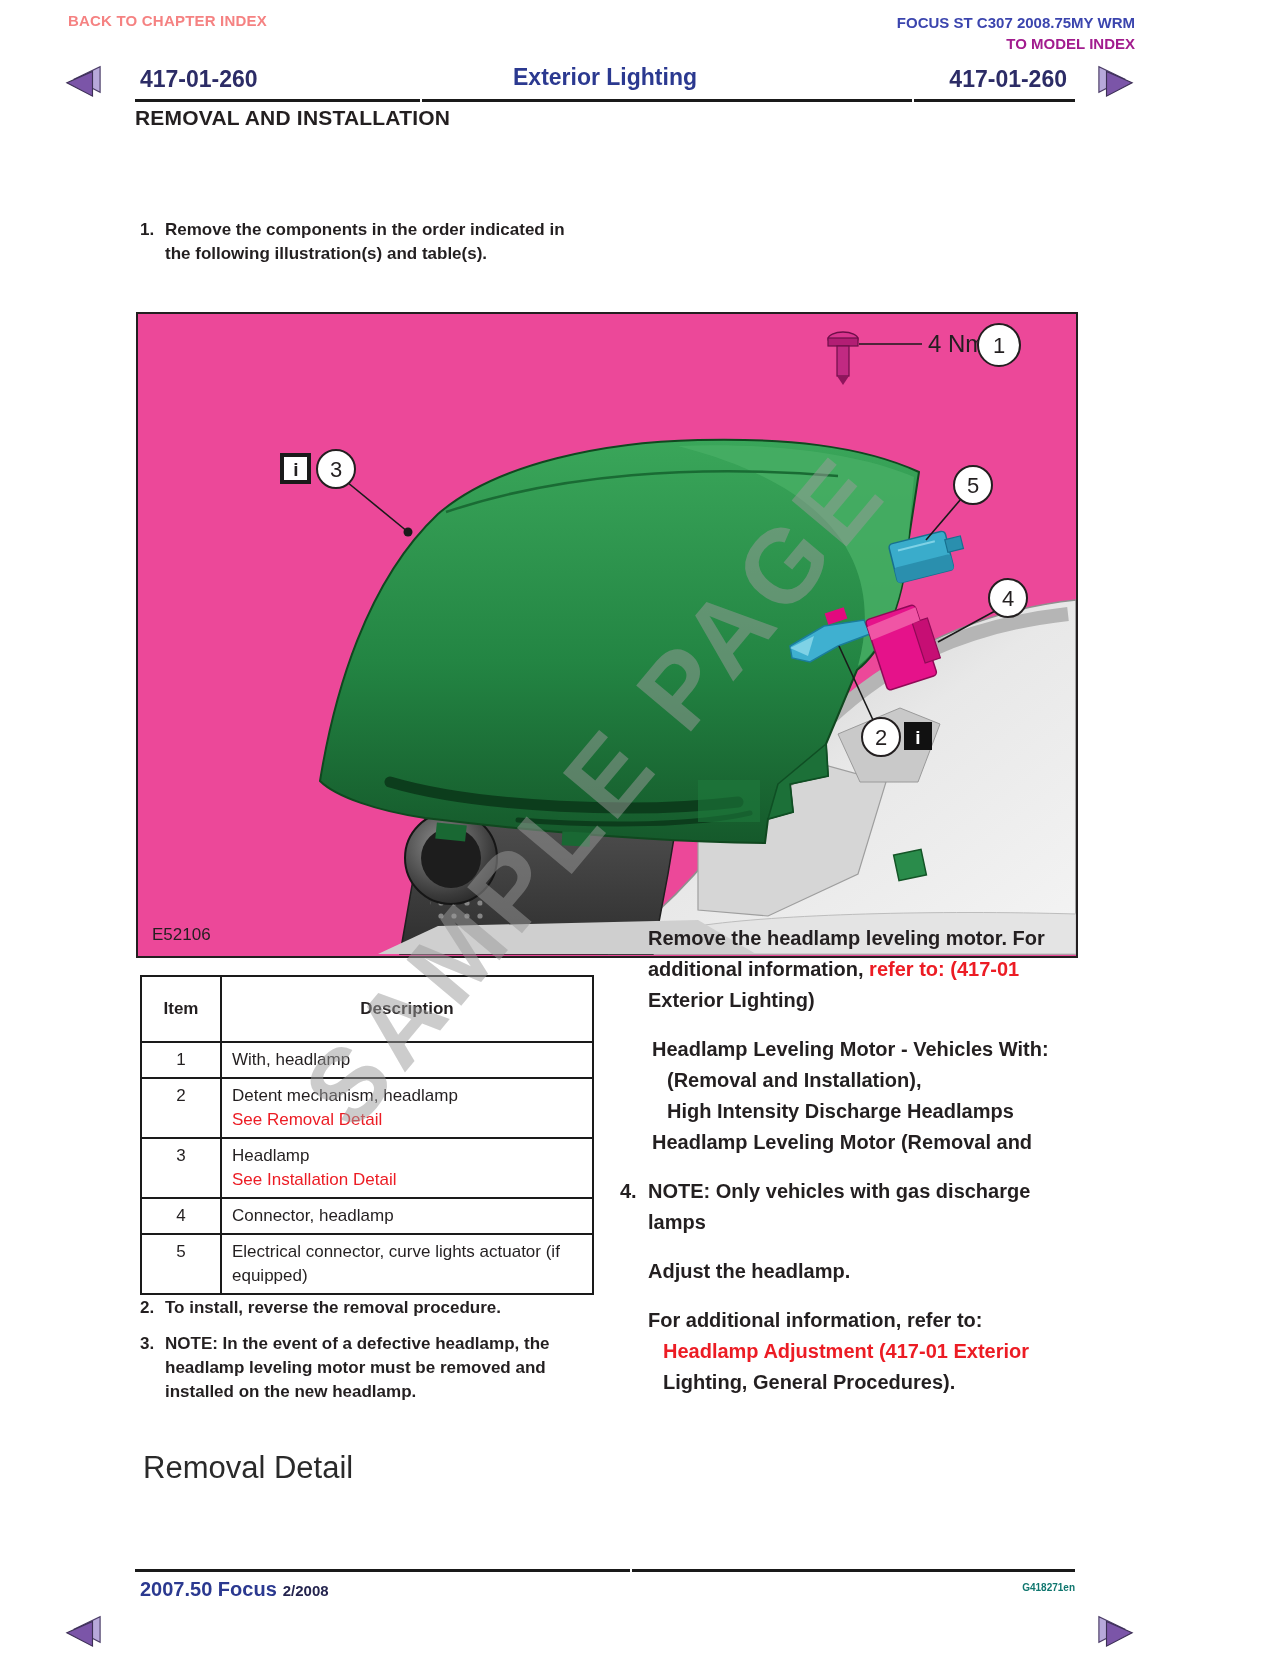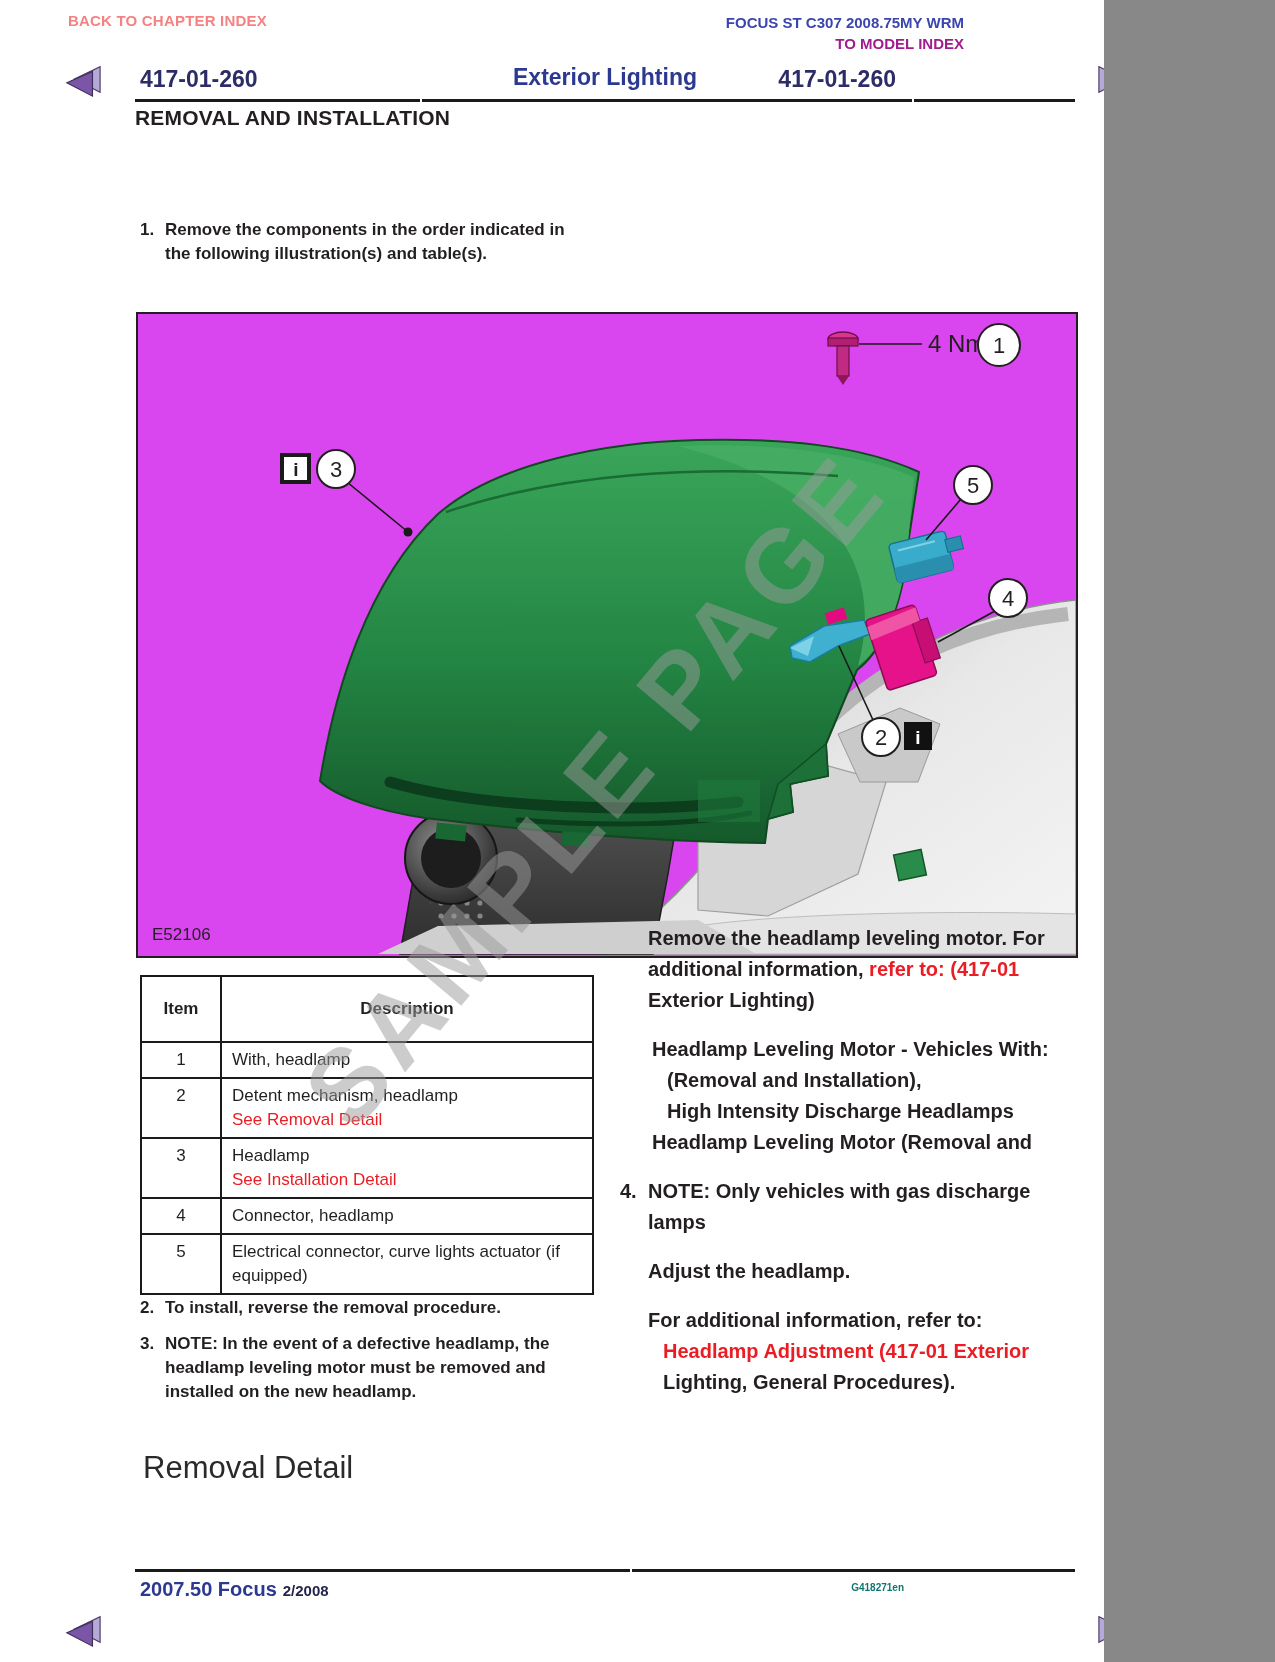--- a/index.html
+++ b/index.html
@@ -1,16 +1,16 @@
 <!DOCTYPE html>
 <html><head>
 <meta charset="utf-8">
 <style>
   html,body{margin:0;padding:0;background:#888;}
-  .page{position:relative;width:1104px;height:1662px;background:#ffffff;
+  .page{position:relative;width:1275px;height:1662px;background:#ffffff;
         font-family:"Liberation Sans",sans-serif;color:#231f20;overflow:hidden;}
   .abs{position:absolute;}
 
   
   .back-link{left:68px;top:12px;font-size:15px;font-weight:bold;color:#f58282;letter-spacing:.2px;}
   .top-right{right:140px;top:12px;text-align:right;line-height:21px;}
   .model-line{font-size:15px;font-weight:bold;color:#3b45ae;}
   .model-index{font-size:15px;font-weight:bold;color:#a21c8e;}
 
   
@@ -20,21 +20,21 @@
   .rule .notch{position:absolute;top:0;width:2px;height:3px;background:#ffffff;}
 
   .section-heading{left:135px;top:106px;font-size:21px;font-weight:bold;color:#231f20;letter-spacing:.2px;}
   .article-title{left:143px;top:150px;font-size:31px;font-weight:400;color:#2a2a2a;}
 
   .step{position:absolute;font-size:17px;font-weight:bold;line-height:24px;}
   .step .num{position:absolute;left:0;}
   .step .txt{display:block;padding-left:25px;}
 
   
-  .fig{left:136px;top:312px;width:938px;height:642px;border:2px solid #231f20;background:#d946ef;}
+  .fig{left:136px;top:312px;width:938px;height:642px;border:2px solid #231f20;background:#ec4899;}
 
   
   .parts-table{left:140px;top:975px;border-collapse:collapse;}
   .parts-table th,.parts-table td{border:2px solid #1a1a1a;font-size:17px;padding:5px 10px;vertical-align:top;line-height:24px;}
   .parts-table th{font-weight:bold;text-align:center;padding:20px 8px;}
   .col-item{width:58px;text-align:center;}
   .col-desc{width:350px;}
   .red-link{color:#ec1c24;cursor:pointer;}
   .red-bold{color:#ec1c24;font-weight:bold;cursor:pointer;}
 

